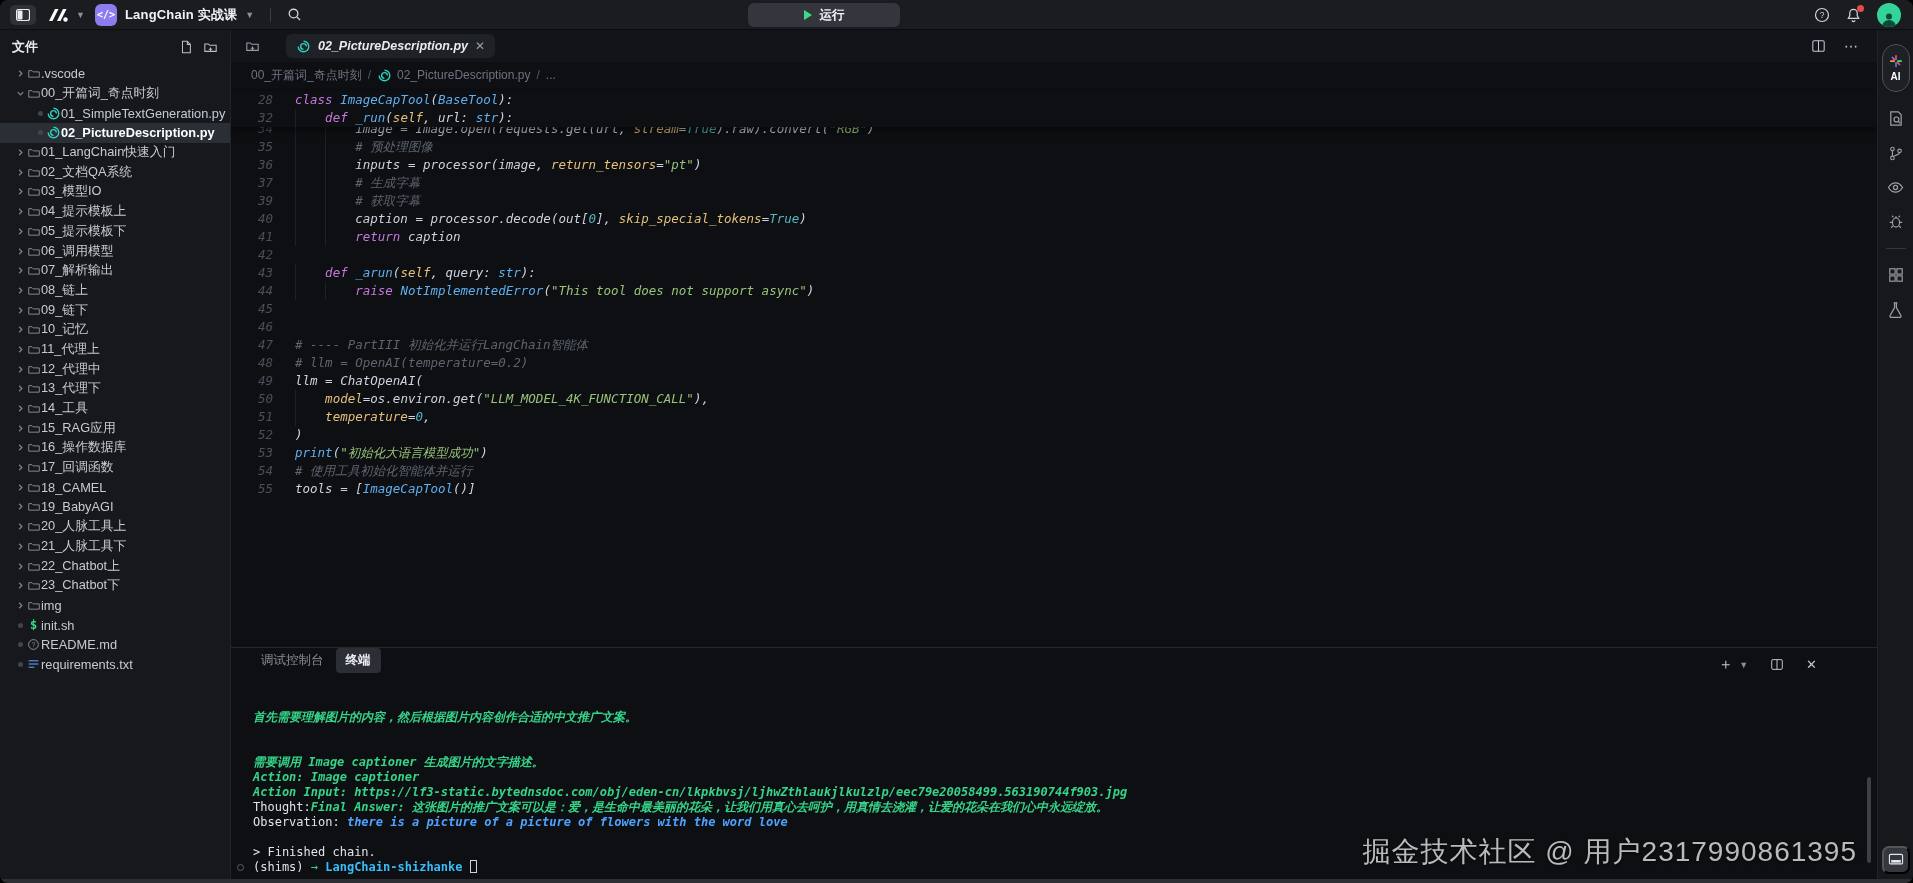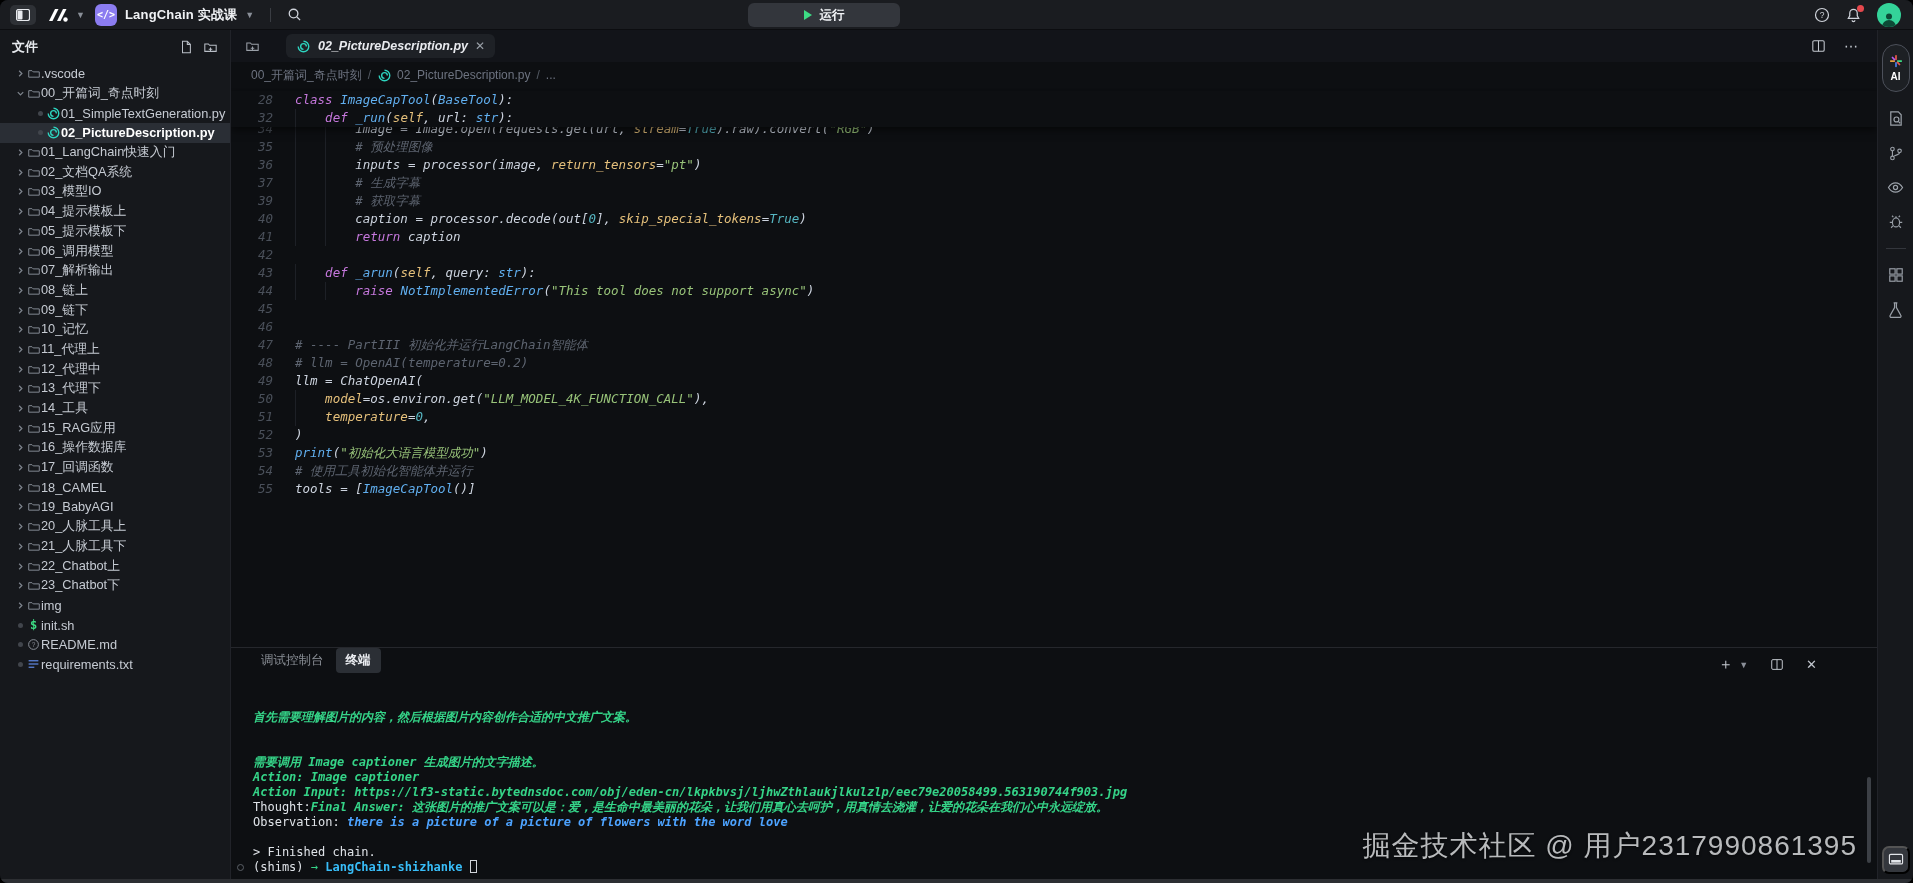--- a/index.html
+++ b/index.html
@@ -78,21 +78,21 @@
   .tm-cy { color:#38bdf8; font-weight:bold; }
   .pcircle { position:absolute; left:-16px; top:4px; width:7px; height:7px; border:1px solid #5a5f66; border-radius:50%; }
   .cursor { display:inline-block; width:7px; height:13px; border:1px solid #d0d4da; vertical-align:-2px; }
   
   .activitybar { width:36px; background:#16181c; border-left:1px solid #212329; display:flex; flex-direction:column; align-items:center; padding-top:14px; gap:18px; position:relative; }
   .ai-pill { width:28px; height:48px; border:1px solid #4c505a; border-radius:15px; background:#1d2024; display:flex; flex-direction:column; align-items:center; justify-content:center; gap:3px; cursor:pointer; }
   .ai-txt { font-size:10px; font-weight:bold; color:#fff; }
   .ab-div { width:20px; height:1px; background:#33363c; }
   .ab-bottom { position:absolute; bottom:8px; width:28px; height:28px; background:#34373d; border-radius:7px; display:flex; align-items:center; justify-content:center; cursor:pointer; }
   
-  .watermark { position:absolute; right:56px; bottom:18px; font-size:28px; color:#c7c9cb; opacity:.92; text-shadow:0 1px 3px rgba(0,0,0,.65); letter-spacing:1px; z-index:50; pointer-events:none; }
+  .watermark { position:absolute; right:56px; bottom:12px; font-size:28px; color:#c7c9cb; opacity:.92; text-shadow:0 1px 3px rgba(0,0,0,.65); letter-spacing:1px; z-index:50; pointer-events:none; }
   .scrollthumb { position:absolute; right:42px; bottom:20px; width:4px; height:86px; background:#3c4046; border-radius:2px; z-index:10; }
   .bottom-strip { position:absolute; left:0; right:0; bottom:0; height:4px; background:#2c2e32; z-index:5; }
   svg { display:block; }
 </style>
 </head>
 <body>
 
 <div class="screen">
 
   <header class="topbar">

